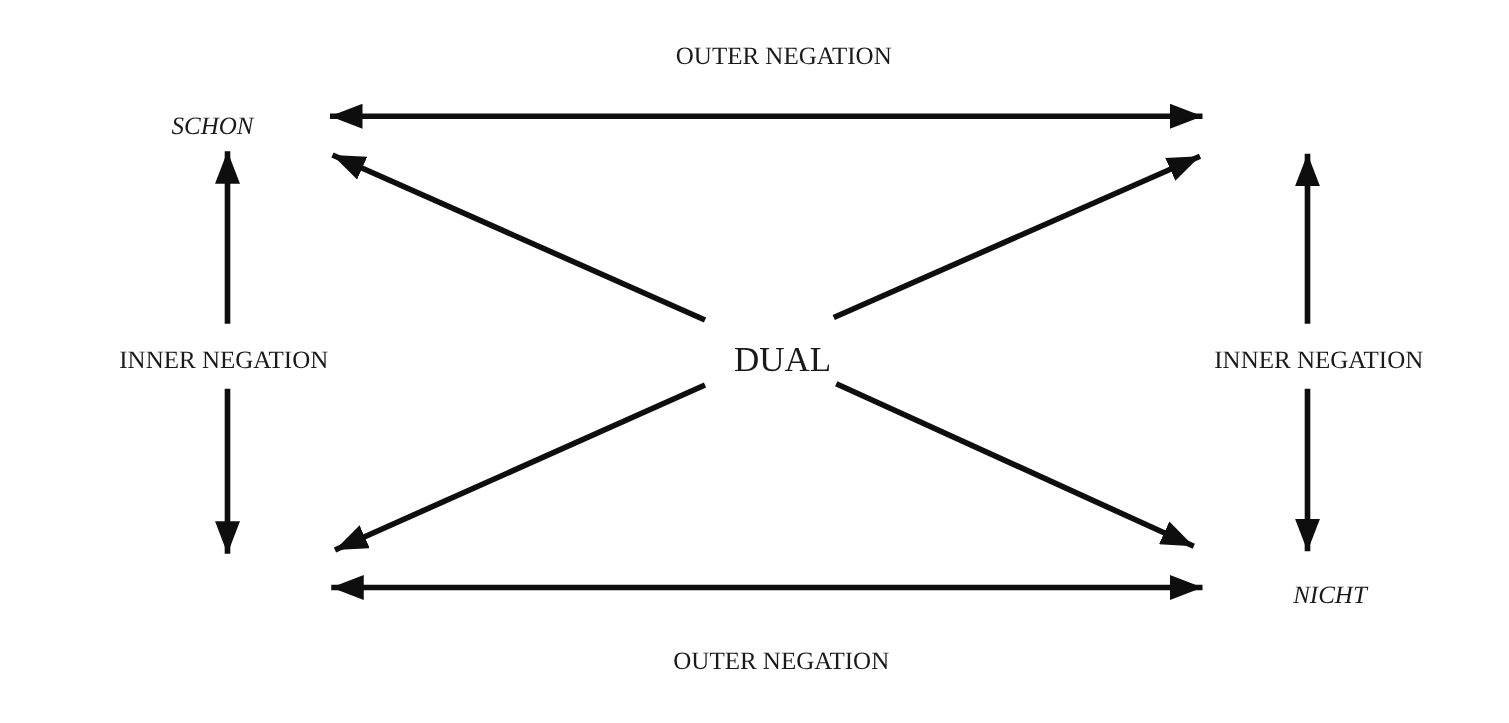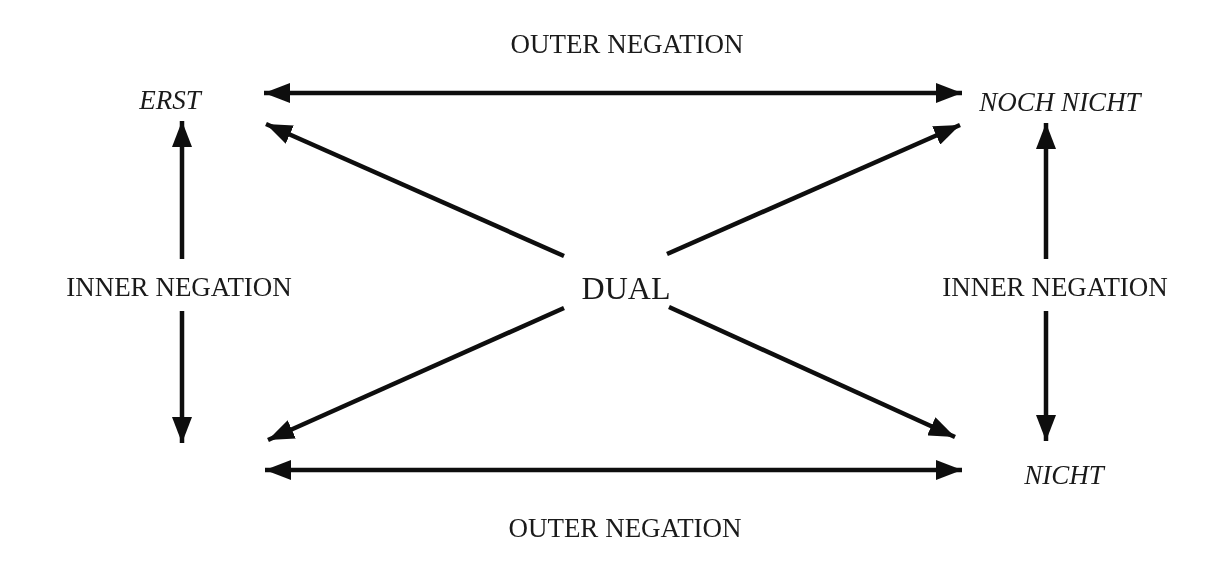--- a/index.html
+++ b/index.html
@@ -17,31 +17,31 @@
   }
   #arrow-layer {
     position: absolute;
     left: 0;
     top: 0;
     z-index: 1;
   }
   .label {
     position: absolute;
     transform: translate(-50%, -50%);
-    font-size: 27px;
+    font-size: 20px;
     line-height: 1.1;
     color: var(--text, #1a1a1a);
     white-space: nowrap;
     z-index: 2;
   }
   .node {
     font-style: italic;
   }
   .center-node {
-    font-size: 32px;
+    font-size: 28px;
   }
 </style>
 </head>
 <body>
 
 <div id="canvas">
 
   <svg id="arrow-layer" width="1207" height="578" viewBox="0 0 1207 578">
     <defs>
       <marker id="ah" markerUnits="userSpaceOnUse" markerWidth="28" markerHeight="20" refX="26" refY="10" orient="auto-start-reverse">
@@ -60,23 +60,22 @@
 
       <line x1="564" y1="256" x2="266" y2="124" marker-end="url(#ah)"></line>
       <line x1="667" y1="254" x2="960" y2="125" marker-end="url(#ah)"></line>
       <line x1="564" y1="308" x2="268" y2="440" marker-end="url(#ah)"></line>
       <line x1="669" y1="307" x2="955" y2="437" marker-end="url(#ah)"></line>
     </g>
   </svg>
 
   <div class="label" style="left:627px; top:45px">OUTER NEGATION</div>
 
-  <div class="label node" style="left:170px; top:101px">ERST</div>
+  <div class="label node" style="left:170px; top:101px">SCHON</div>
 
-  <div class="label node" style="left:1060px; top:103px">NOCH NICHT</div>
 
   <div class="label" style="left:179px; top:288px">INNER NEGATION</div>
 
   <div class="label center-node" style="left:626px; top:289px">DUAL</div>
 
   <div class="label" style="left:1055px; top:288px">INNER NEGATION</div>
 
 
   <div class="label node" style="left:1064px; top:476px">NICHT</div>
 

